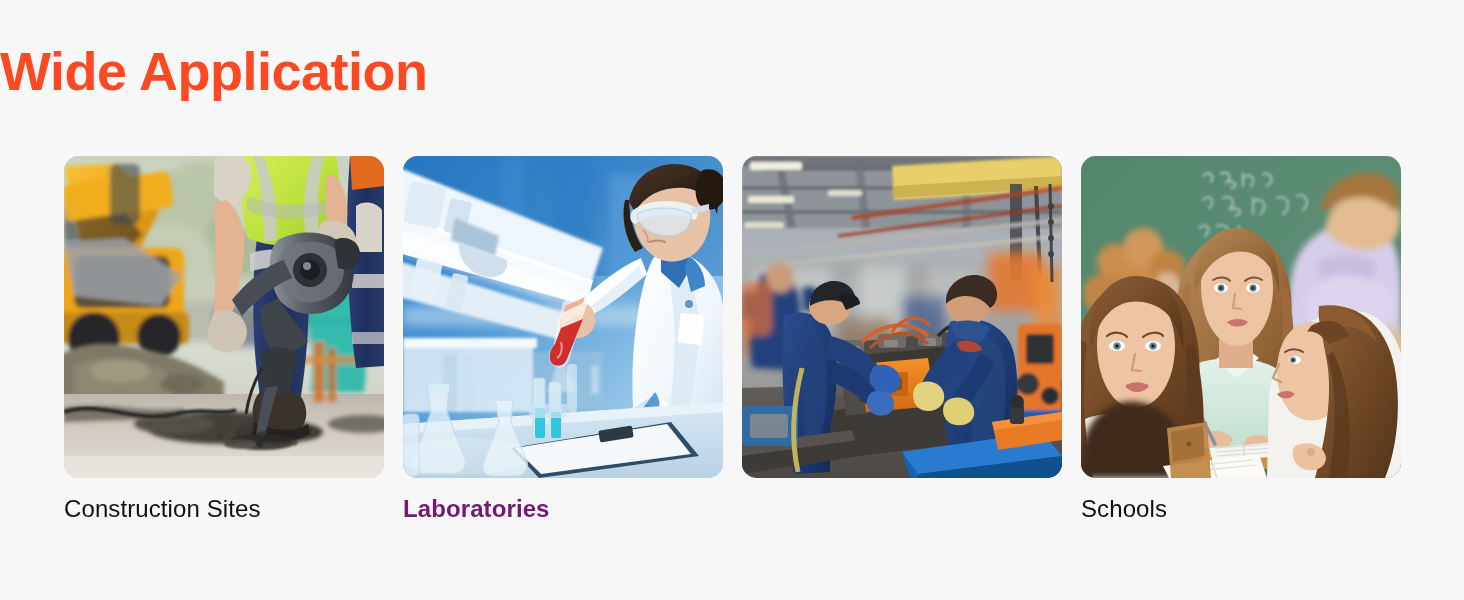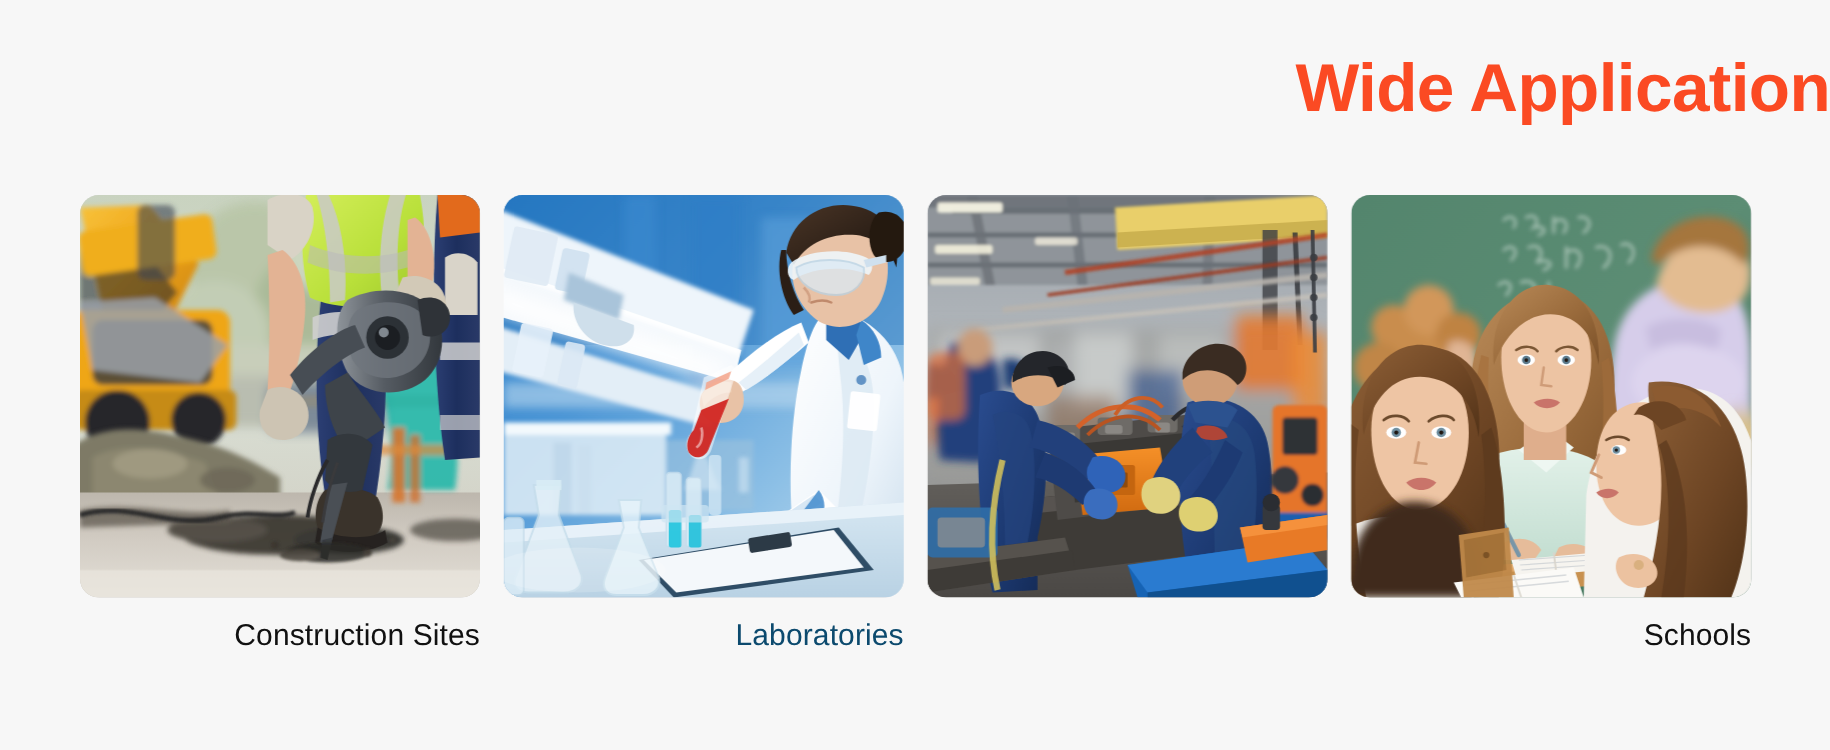--- a/index.html
+++ b/index.html
@@ -13,21 +13,21 @@
   .page{
     position:relative;
     width:1464px; height:600px;
     background:#F7F7F7;
   }
 
   
   .section-title{
     position:absolute;
     top:44px; left:0; width:1464px;
-    text-align:right;
+    text-align:left;
     font-family:"Liberation Sans", sans-serif;
     font-size:54px;
     font-weight:bold;
     letter-spacing:-0.5px;
     color:#FB4A23;
     line-height:1.0;
     -webkit-font-smoothing:antialiased;
   }
 
   
@@ -45,21 +45,21 @@
   .thumb{
     position:relative;
     width:320px; height:322px;
     border-radius:15px;
     overflow:hidden;
     background:#dcdcdc;
   }
   .thumb svg{ display:block; width:320px; height:322px; }
   .caption{
     margin-top:15px;
-    text-align:right;
+    text-align:left;
     font-size:24px;
     font-weight:normal;
     color:#111111;
     line-height:1.3;
     letter-spacing:0.1px;
   }
 </style>
 </head>
 <body style="background: rgb(247, 247, 247);">
 
@@ -374,21 +374,21 @@
             <rect x="146" y="226" width="12" height="56" rx="3" fill="#ddeef7" opacity="0.85" stroke="#c4dced" stroke-width="1.2"></rect>
             <rect x="132" y="252" width="10" height="30" rx="2" fill="#21c4dd" opacity="0.92"></rect>
             <rect x="148" y="256" width="10" height="26" rx="2" fill="#1fc0da" opacity="0.9"></rect>
             <rect x="126" y="248" width="38" height="14" rx="3" fill="#cfe6f2" opacity="0.7"></rect>
 
             <rect x="164" y="208" width="10" height="48" rx="3" fill="#d9ebf6" opacity="0.7"></rect>
           </g>
           <ellipse cx="60" cy="300" rx="70" ry="18" fill="#ffffff" opacity="0.18"></ellipse>
         </svg>
       </div>
-      <div class="caption" style="color: #0c4a6e;">Laboratories</div>
+      <div class="caption" style="color: #701a75; font-weight: bold;">Laboratories</div>
     </div>
 
     <div class="card">
       <div class="thumb">
         <svg viewBox="0 0 320 322" xmlns="http://www.w3.org/2000/svg" role="img">
           <defs>
             <linearGradient id="f_hall" x1="0" y1="0" x2="0" y2="1">
               <stop offset="0%" stop-color="#9aa1a9"></stop>
               <stop offset="40%" stop-color="#b4b9bd"></stop>
               <stop offset="100%" stop-color="#7e7b76"></stop>

